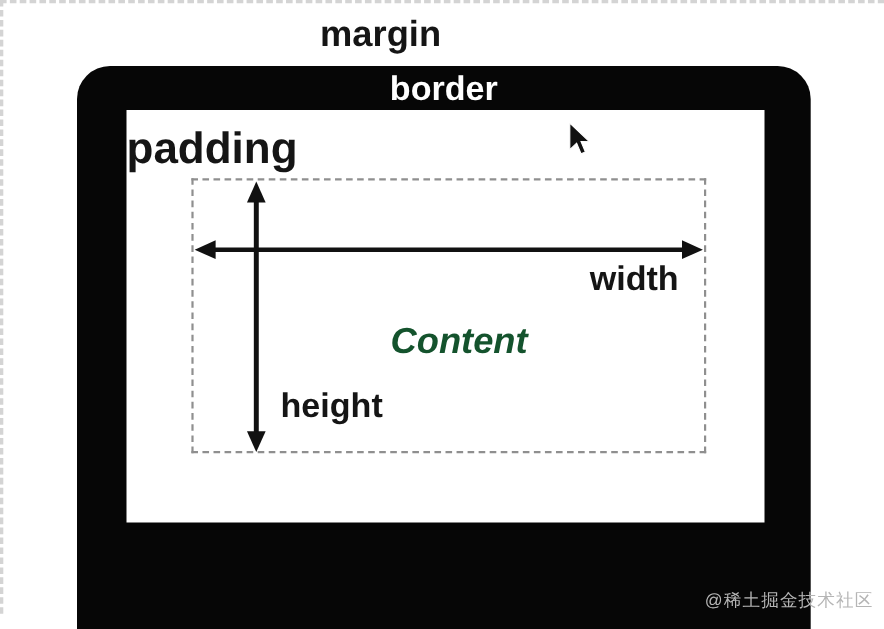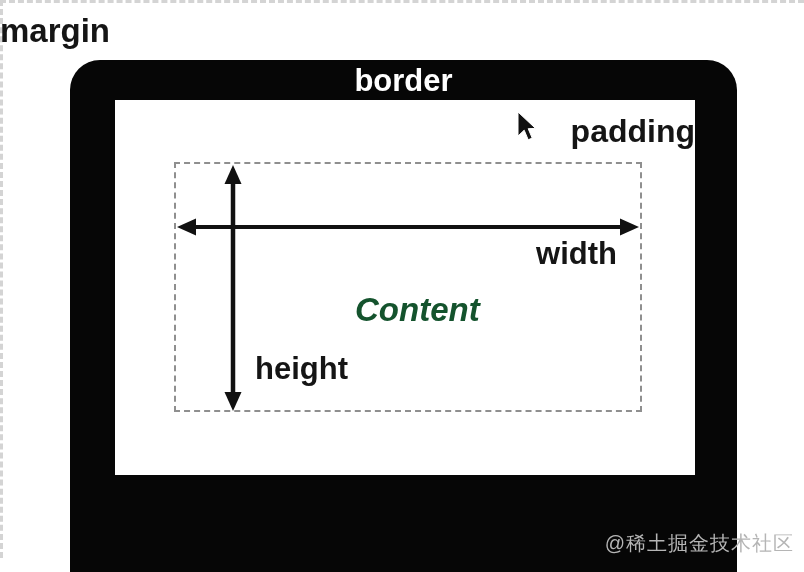--- a/index.html
+++ b/index.html
@@ -16,55 +16,55 @@
   
   .dash-top {
     position: absolute; top: 0; left: 0; width: 804px; height: 0;
     border-top: 3px dashed #d4d4d4;
   }
   .dash-left {
     position: absolute; top: 0; left: 0; width: 0; height: 558px;
     border-left: 3px dashed #d4d4d4;
   }
 
-  .margin-lbl { top: 12px; left: 0; width: 692px; text-align: left; font-size: 33px; }
+  .margin-lbl { top: 12px; left: 0; width: 692px; text-align: center; font-size: 33px; }
 
   .border-box {
     position: absolute; left: 70px; top: 60px;
     width: 667px; height: 550px;
     background: #060606;
     border-radius: 30px;
   }
   .border-lbl { top: 3px; left: 0; width: 667px; text-align: center; font-size: 31px; color: #ffffff; }
 
   .padding-area {
     position: absolute; left: 45px; top: 40px;
     width: 580px; height: 375px;
     background: #ffffff;
   }
-  .padding-lbl { top: 13px; left: 0; width: 580px; text-align: right; font-size: 32px; }
+  .padding-lbl { top: 13px; left: 0; width: 580px; text-align: left; font-size: 40px; }
 
   .content-box {
     position: absolute; left: 59px; top: 62px;
     width: 464px; height: 246px;
     border: 2px dashed #8f8f8f;
   }
 
   .arrow-h { position: absolute; left: 61px; top: 116px; }
   .arrow-v { position: absolute; left: 107px; top: 64px; }
 
   .width-lbl   { top: 136px; right: 78px; font-size: 31px; }
   .height-lbl  { top: 251px; left: 128px; font-size: 31px; margin-left: 12px; }
   .content-lbl { top: 191px; left: 240px; font-size: 33px; font-style: italic; color: #14532d; }
 
   .cursor { position: absolute; left: 514px; top: 111px; }
 
   .watermark {
     position: absolute; right: 10px; bottom: 15px;
-    font-size: 20px; color: #b5b5b5; letter-spacing: 1px;
+    font-size: 16px; color: #b5b5b5; letter-spacing: 1px;
   }
 </style>
 </head>
 <body>
 
 <div class="canvas">
 
   <div class="dash-top"></div>
   <div class="dash-left"></div>
 

